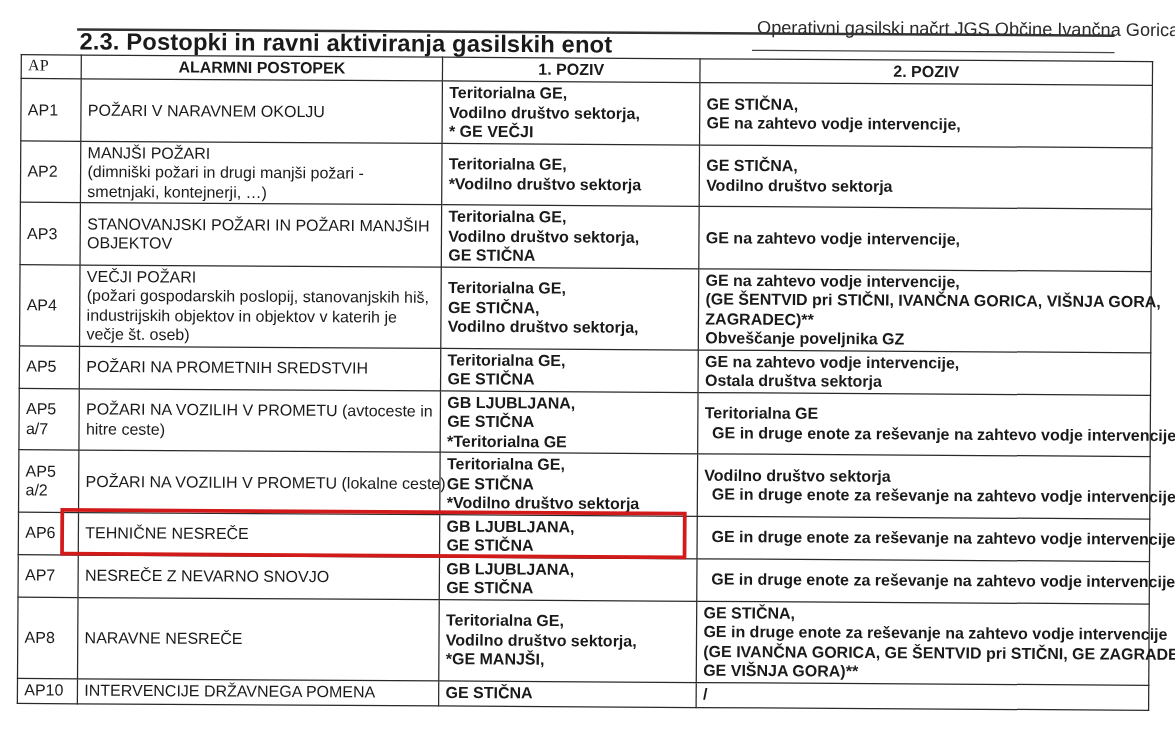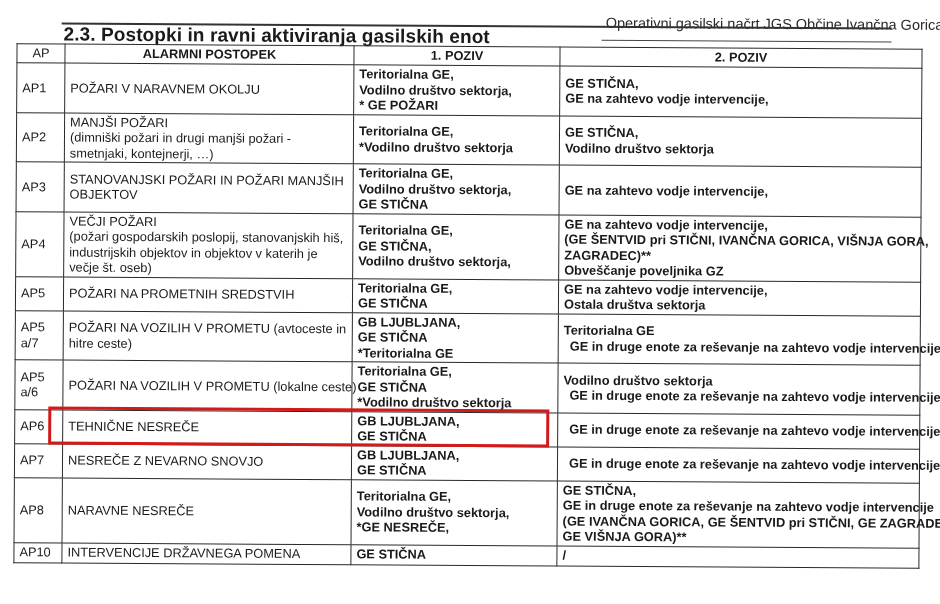--- a/index.html
+++ b/index.html
@@ -11,21 +11,21 @@
   .header-rule { position:absolute; left:60px; top:25px; width:830px; height:0; border-top:2px solid #333; }
   .header-rule2 { position:absolute; left:600px; top:39px; width:290px; height:0; border-top:1px solid #444; }
   .running-head { position:absolute; left:604px; top:14px; font-size:14.5px; color:#2a2a2a; white-space:nowrap; }
   .section-title { position:absolute; left:62px; top:26px; font-size:19px; font-weight:bold; color:#1a1a1a; white-space:nowrap; letter-spacing:0.1px; }
   table.ap-table {
     position:absolute; left:15px; top:46px; width:905px;
     border-collapse:collapse; table-layout:fixed; font-size:12.8px; line-height:15.5px;
   }
   .ap-table td, .ap-table th { border:1.5px solid #2a2a2a; padding:1px 5px; vertical-align:middle; text-align:left; }
   .ap-table th { font-weight:bold; text-align:center; height:16px; font-size:12.8px; }
-  .ap-table th.th-ap { text-align:center; font-weight:normal; }
+  .ap-table th.th-ap { text-align:left; font-weight:normal;font-family:Liberation Serif, serif; }
   .ap-table td.col-poziv1 { font-weight:bold; }
   .ap-table td.col-poziv2 { font-weight:bold; }
   .line { display:block; white-space:nowrap; }
   .line.indent { padding-left:6px; }
   .highlight-box {
     position:absolute; left:62px; top:430px; width:486px; height:34px;
     border:3px solid #d21a1a; box-sizing:border-box; pointer-events:none;
   }
 </style>
 </head>
@@ -54,21 +54,21 @@
     </thead>
     <tbody id="table-body">
         <tr style="height: 48px;">
           <td>AP1</td>
           <td class="col-postopek">
             <span class="line">POŽARI V NARAVNEM OKOLJU</span>
           </td>
           <td class="col-poziv1">
             <span class="line">Teritorialna GE,</span>
             <span class="line">Vodilno društvo sektorja,</span>
-            <span class="line">* GE POŽARI</span>
+            <span class="line">* GE VEČJI</span>
           </td>
           <td class="col-poziv2">
             <span class="line">GE STIČNA,</span>
             <span class="line">GE na zahtevo vodje intervencije,</span>
           </td>
         </tr>
         <tr style="height: 44px;">
           <td>AP2</td>
           <td class="col-postopek">
             <span class="line">MANJŠI POŽARI</span>
@@ -143,21 +143,21 @@
             <span class="line">GB LJUBLJANA,</span>
             <span class="line">GE STIČNA</span>
             <span class="line">*Teritorialna GE</span>
           </td>
           <td class="col-poziv2">
             <span class="line">Teritorialna GE</span>
             <span class="line indent">GE in druge enote za reševanje na zahtevo vodje intervencije</span>
           </td>
         </tr>
         <tr style="height: 48px;">
-          <td>AP5 a/6</td>
+          <td>AP5 a/2</td>
           <td class="col-postopek">
             <span class="line">POŽARI NA VOZILIH V PROMETU (lokalne ceste)</span>
           </td>
           <td class="col-poziv1">
             <span class="line">Teritorialna GE,</span>
             <span class="line">GE STIČNA</span>
             <span class="line">*Vodilno društvo sektorja</span>
           </td>
           <td class="col-poziv2">
             <span class="line">Vodilno društvo sektorja</span>
@@ -191,21 +191,21 @@
           </td>
         </tr>
         <tr style="height: 58px;">
           <td>AP8</td>
           <td class="col-postopek">
             <span class="line">NARAVNE NESREČE</span>
           </td>
           <td class="col-poziv1">
             <span class="line">Teritorialna GE,</span>
             <span class="line">Vodilno društvo sektorja,</span>
-            <span class="line">*GE NESREČE,</span>
+            <span class="line">*GE MANJŠI,</span>
           </td>
           <td class="col-poziv2">
             <span class="line">GE STIČNA,</span>
             <span class="line">GE in druge enote za reševanje na zahtevo vodje intervencije</span>
             <span class="line">(GE IVANČNA GORICA, GE ŠENTVID pri STIČNI, GE ZAGRADEC,</span>
             <span class="line">GE VIŠNJA GORA)**</span>
           </td>
         </tr>
         <tr style="height: 20px;">
           <td>AP10</td>

